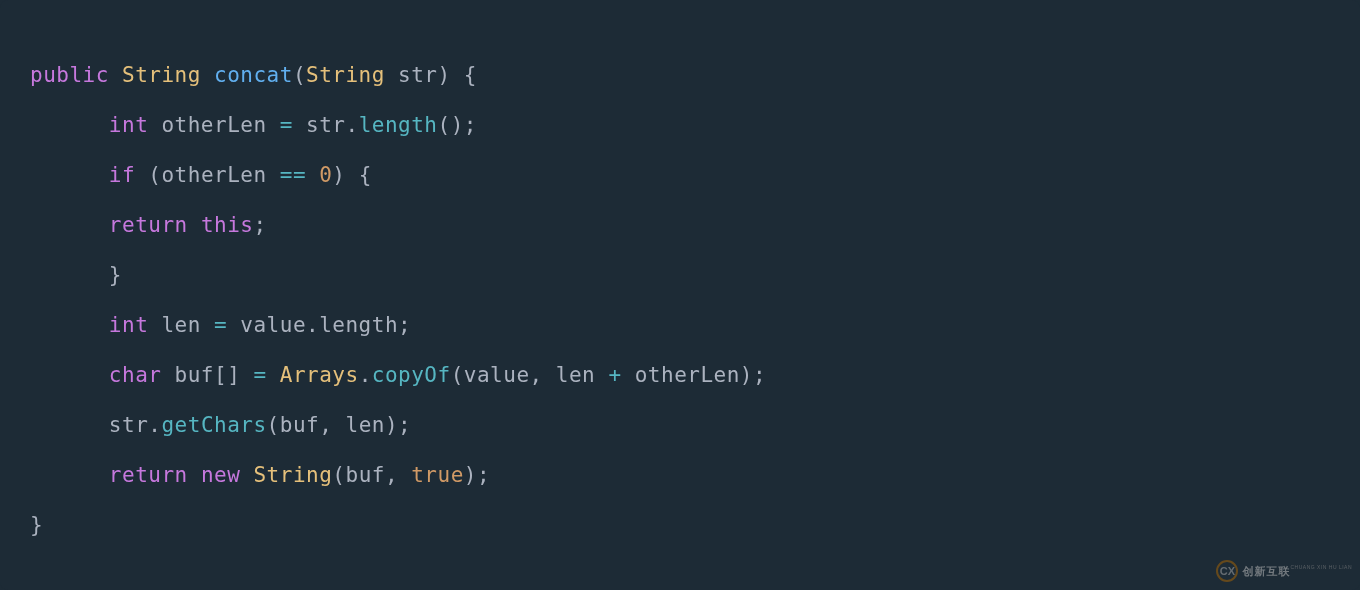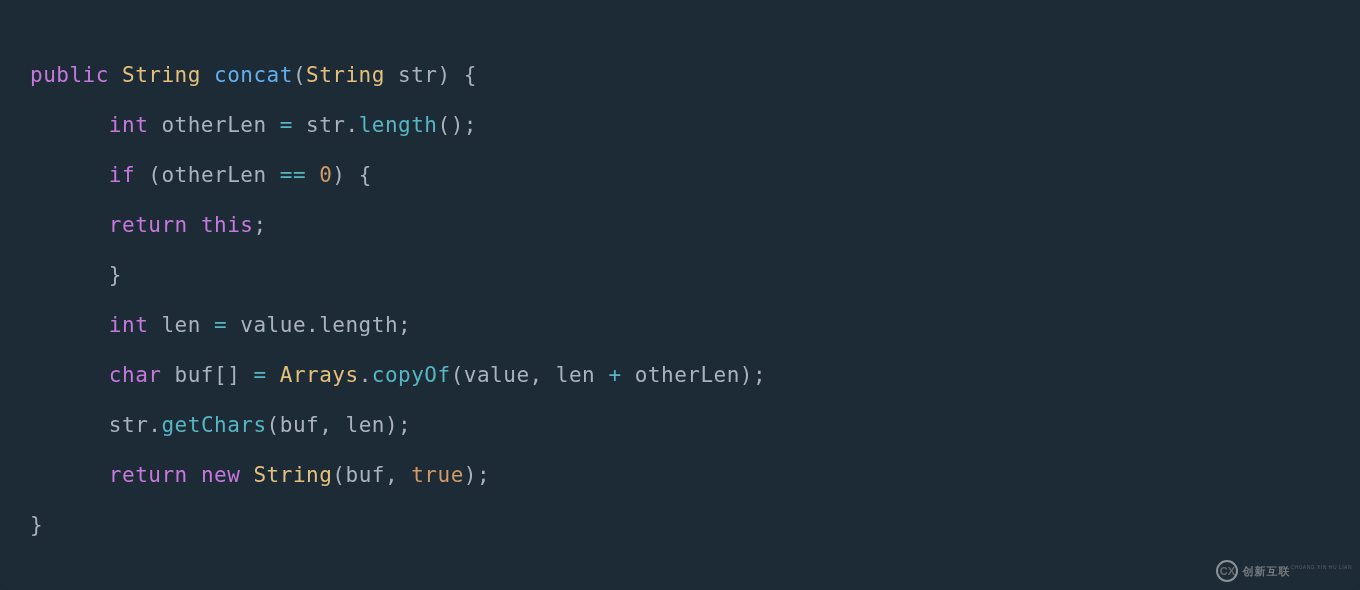--- a/index.html
+++ b/index.html
@@ -58,21 +58,21 @@
     align-items: center;
     gap: 4px;
     opacity: 0.55;
     color: #b8b8b8;
     font-family: sans-serif;
     font-size: 10px;
   }
   .watermark .logo {
     width: 22px;
     height: 22px;
-    border: 2px solid #e5e5e5;
+    border: 2px solid #a16207;
     border-radius: 50%;
     display: inline-flex;
     align-items: center;
     justify-content: center;
     font-weight: bold;
     font-size: 11px;
     color: #a0a0a0;
   }
   .watermark .txt {
     display: flex;

